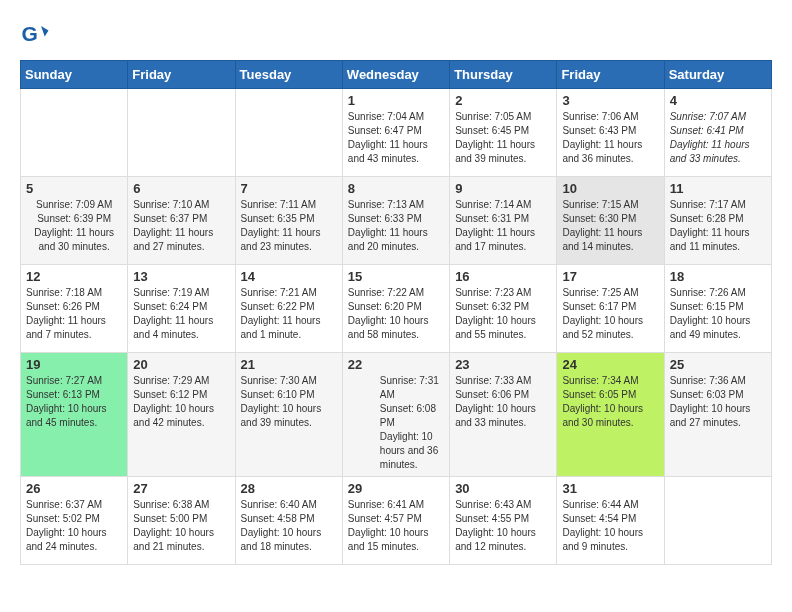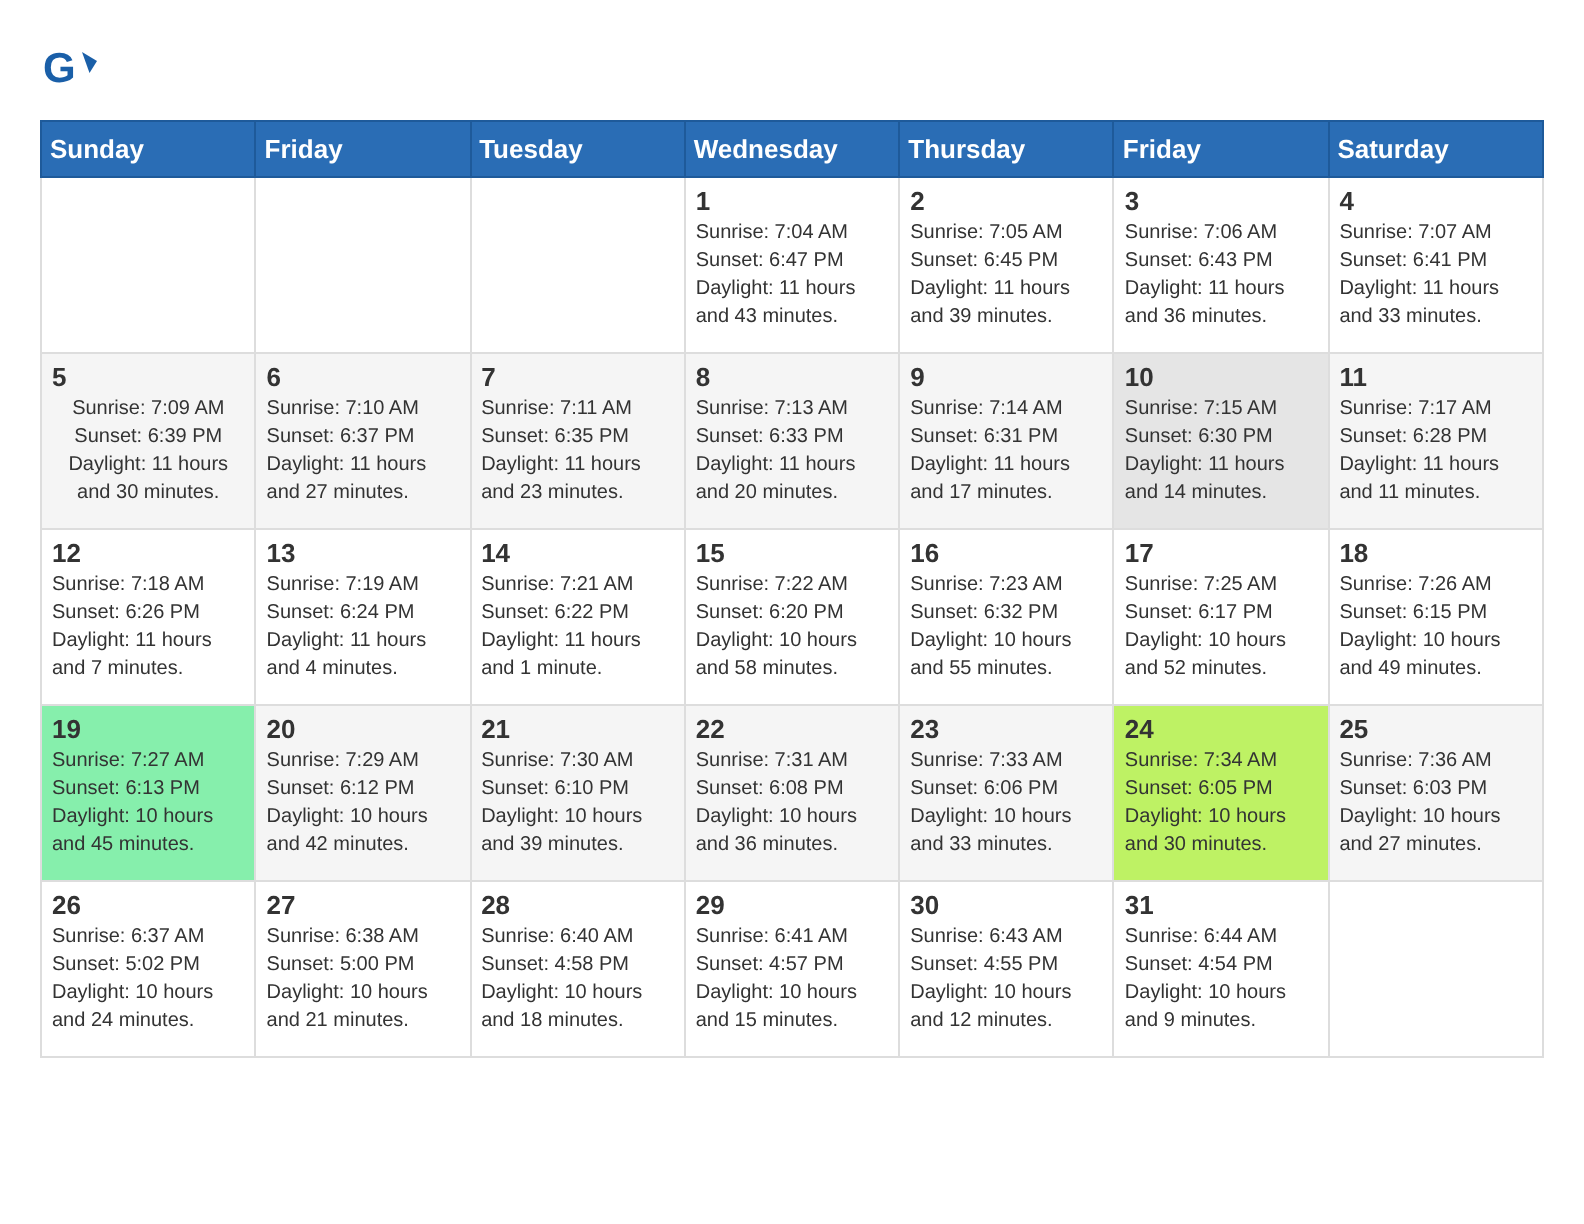--- a/index.html
+++ b/index.html
@@ -144,21 +144,21 @@
 Daylight: 11 hours and 39 minutes.</div>
         </td>
         <td>
           <span class="day-num">3</span>
           <div class="day-info" style="white-space: pre-line;">Sunrise: 7:06 AM
 Sunset: 6:43 PM
 Daylight: 11 hours and 36 minutes.</div>
         </td>
         <td>
           <span class="day-num">4</span>
-          <div class="day-info" style="white-space: pre-line;">Sunrise: 7:07 AM
+          <div class="day-info" style="white-space: pre-line; font-style: italic;">Sunrise: 7:07 AM
 Sunset: 6:41 PM
 Daylight: 11 hours and 33 minutes.</div>
         </td>
       </tr>
       <tr>
         <td style="background-color: rgb(245, 245, 245);">
           <span class="day-num">5</span>
           <div class="day-info" style="white-space: pre-line; text-align: center;">Sunrise: 7:09 AM
 Sunset: 6:39 PM
 Daylight: 11 hours and 30 minutes.</div>
@@ -258,21 +258,21 @@
 Daylight: 10 hours and 42 minutes.</div>
         </td>
         <td style="background-color: rgb(245, 245, 245);">
           <span class="day-num">21</span>
           <div class="day-info" style="white-space: pre-line;">Sunrise: 7:30 AM
 Sunset: 6:10 PM
 Daylight: 10 hours and 39 minutes.</div>
         </td>
         <td style="background-color: rgb(245, 245, 245);">
           <span class="day-num">22</span>
-          <div class="day-info" style="white-space: pre-line;">Sunrise: 7:31 AM
+          <div class="day-info" style="white-space: pre-line; margin-left: 32px;">Sunrise: 7:31 AM
 Sunset: 6:08 PM
 Daylight: 10 hours and 36 minutes.</div>
         </td>
         <td style="background-color: rgb(245, 245, 245);">
           <span class="day-num">23</span>
           <div class="day-info" style="white-space: pre-line;">Sunrise: 7:33 AM
 Sunset: 6:06 PM
 Daylight: 10 hours and 33 minutes.</div>
         </td>
         <td style="background-color: #bef264;">

